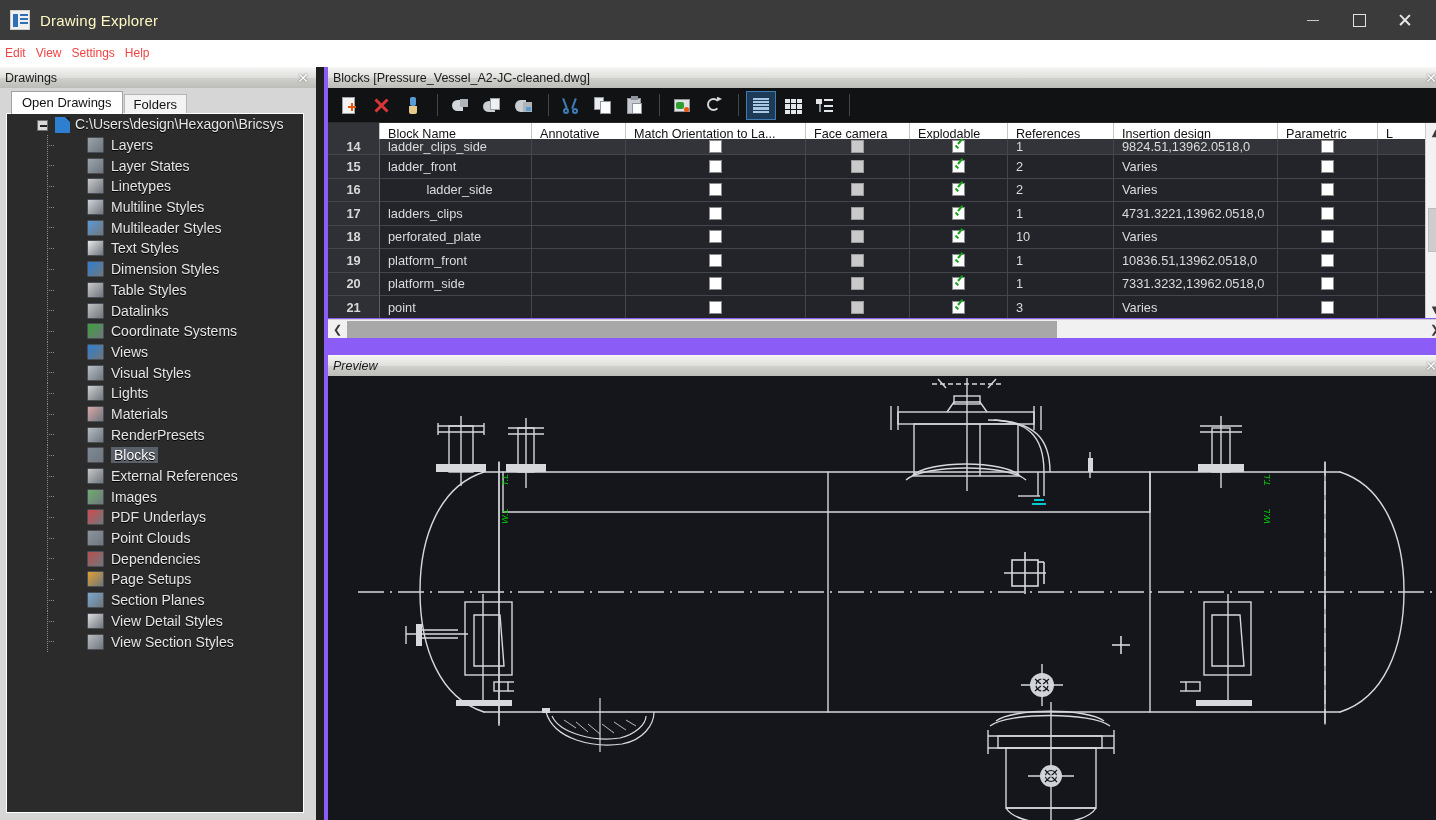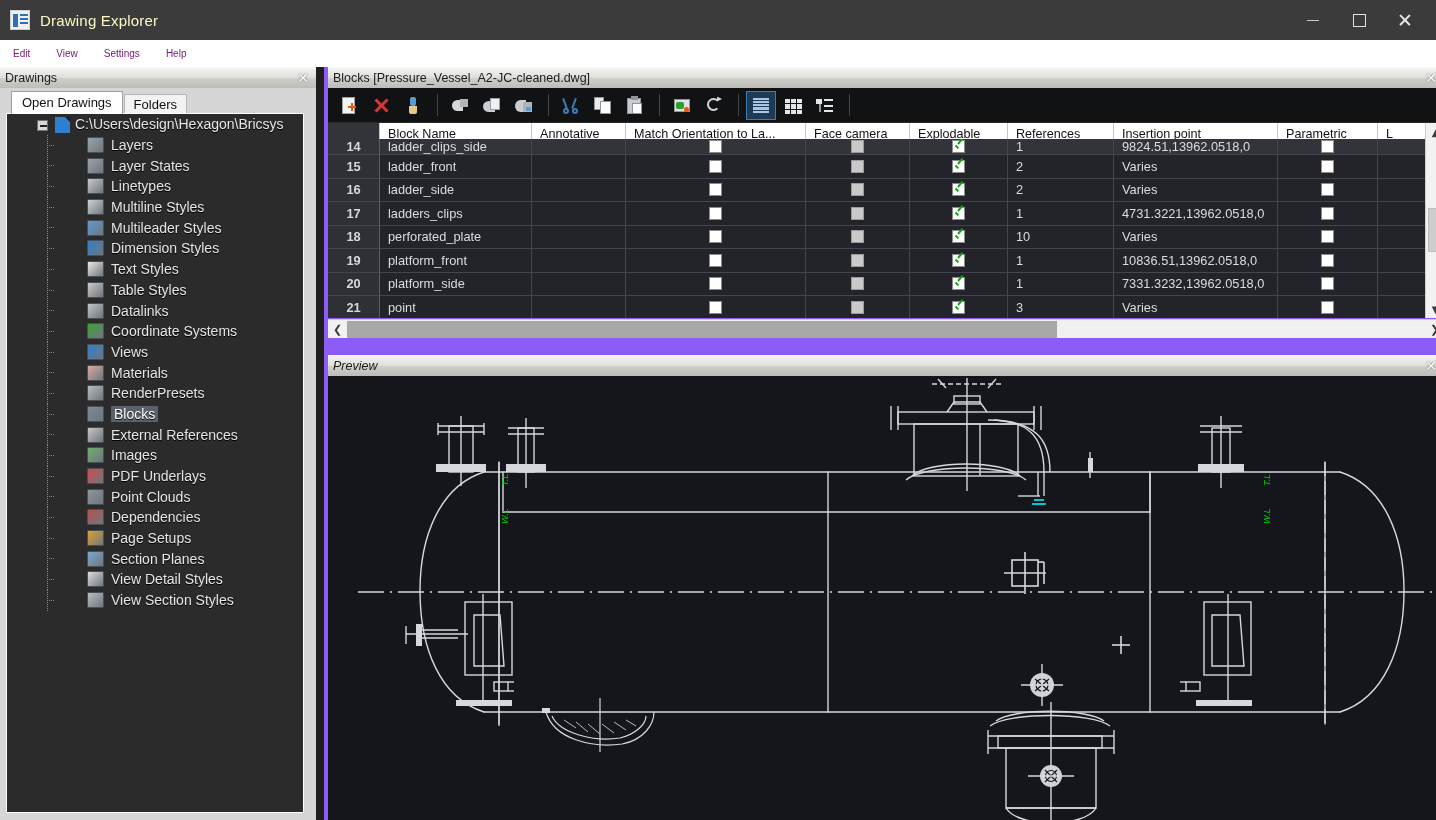--- a/index.html
+++ b/index.html
@@ -42,21 +42,21 @@
   #winbtns .glyph-close { font-size: 19px; line-height: 19px; color: #e8e8e8; font-family: "DejaVu Sans", sans-serif;}
   #winbtns > div:last-child { margin-right: 8px; }
 
   
   #menubar {
     position: absolute; left: 0; top: 40px; width: 1436px; height: 27px;
     background: #ffffff; display: flex; align-items: center;
     border-bottom: 1px solid #ffffff;
   }
   #menubar .mi {
-    padding: 3px 13px; font-size: 10px; color: #701a75; cursor: default;
+    padding: 3px 5px; font-size: 12px; color: #ef4444; cursor: default;
   }
 
   
   #left-dock {
     position: absolute; left: 0; top: 67px; width: 316px; height: 753px;
     background: #d6d6d6;
   }
   .panel-header {
     height: 21px; width: 100%;
     background: linear-gradient(to bottom, #f4f4f4 0%, #dededa 48%, #cfcfcb 52%, #bcbcb8 100%);
@@ -272,42 +272,50 @@
             </div>
             <div class="tree-row child">
               <span class="ticon" style="background: linear-gradient(135deg, rgb(207, 211, 215) 0%, rgb(111, 118, 125) 100%); border: 1px solid rgb(74, 79, 85);"></span>
               <span class="tlabel">Multiline Styles</span>
             </div>
             <div class="tree-row child">
               <span class="ticon" style="background: linear-gradient(135deg, rgb(91, 155, 213) 0%, rgb(111, 118, 125) 100%); border: 1px solid rgb(74, 79, 85);"></span>
               <span class="tlabel">Multileader Styles</span>
             </div>
             <div class="tree-row child">
+              <span class="ticon" style="background: linear-gradient(135deg, rgb(232, 232, 232) 0%, rgb(111, 118, 125) 100%); border: 1px solid rgb(74, 79, 85);"></span>
+              <span class="tlabel">Text Styles</span>
+            </div>
+            <div class="tree-row child">
               <span class="ticon" style="background: linear-gradient(135deg, rgb(47, 127, 208) 0%, rgb(111, 118, 125) 100%); border: 1px solid rgb(74, 79, 85);"></span>
               <span class="tlabel">Dimension Styles</span>
             </div>
             <div class="tree-row child">
-              <span class="ticon" style="background: linear-gradient(135deg, rgb(232, 232, 232) 0%, rgb(111, 118, 125) 100%); border: 1px solid rgb(74, 79, 85);"></span>
-              <span class="tlabel">Text Styles</span>
-            </div>
-            <div class="tree-row child">
               <span class="ticon" style="background: linear-gradient(135deg, rgb(201, 201, 201) 0%, rgb(111, 118, 125) 100%); border: 1px solid rgb(74, 79, 85);"></span>
               <span class="tlabel">Table Styles</span>
             </div>
             <div class="tree-row child">
               <span class="ticon" style="background: linear-gradient(135deg, rgb(194, 194, 194) 0%, rgb(111, 118, 125) 100%); border: 1px solid rgb(74, 79, 85);"></span>
               <span class="tlabel">Datalinks</span>
             </div>
             <div class="tree-row child">
               <span class="ticon" style="background: linear-gradient(135deg, rgb(60, 160, 60) 0%, rgb(111, 118, 125) 100%); border: 1px solid rgb(74, 79, 85);"></span>
               <span class="tlabel">Coordinate Systems</span>
             </div>
             <div class="tree-row child">
               <span class="ticon" style="background: linear-gradient(135deg, rgb(47, 127, 208) 0%, rgb(111, 118, 125) 100%); border: 1px solid rgb(74, 79, 85);"></span>
               <span class="tlabel">Views</span>
+            </div>
+            <div class="tree-row child">
+              <span class="ticon" style="background: linear-gradient(135deg, rgb(185, 191, 197) 0%, rgb(111, 118, 125) 100%); border: 1px solid rgb(74, 79, 85);"></span>
+              <span class="tlabel">Visual Styles</span>
+            </div>
+            <div class="tree-row child">
+              <span class="ticon" style="background: linear-gradient(135deg, rgb(207, 207, 207) 0%, rgb(111, 118, 125) 100%); border: 1px solid rgb(74, 79, 85);"></span>
+              <span class="tlabel">Lights</span>
             </div>
             <div class="tree-row child">
               <span class="ticon" style="background: linear-gradient(135deg, rgb(217, 168, 168) 0%, rgb(111, 118, 125) 100%); border: 1px solid rgb(74, 79, 85);"></span>
               <span class="tlabel">Materials</span>
             </div>
             <div class="tree-row child">
               <span class="ticon" style="background: linear-gradient(135deg, rgb(182, 188, 194) 0%, rgb(111, 118, 125) 100%); border: 1px solid rgb(74, 79, 85);"></span>
               <span class="tlabel">RenderPresets</span>
             </div>
             <div class="tree-row child selected">
@@ -492,21 +500,21 @@
           <div class="th" style="width: 104px; flex: 0 0 104px;">
             <span>Face camera</span>
           </div>
           <div class="th" style="width: 98px; flex: 0 0 98px;">
             <span>Explodable</span>
           </div>
           <div class="th" style="width: 106px; flex: 0 0 106px;">
             <span>References</span>
           </div>
           <div class="th" style="width: 164px; flex: 0 0 164px;">
-            <span>Insertion point</span>
+            <span>Insertion design</span>
           </div>
           <div class="th" style="width: 100px; flex: 0 0 100px;">
             <span>Parametric</span>
           </div>
           <div class="th" style="width: 48px; flex: 0 0 48px;">
             <span>L</span>
           </div>
         </div>
       <div id="grid-body">
           <div class="gr selrow" style="height: 16px; margin-top: -7px;">
@@ -562,21 +570,21 @@
             </div>
             <div class="gc ctr" style="width: 100px; flex: 0 0 100px;">
               <span class="cb"></span>
             </div>
             <div class="gc" style="width: 48px; flex: 0 0 48px;"></div>
           </div>
           <div class="gr">
             <div class="gc idx" style="width: 52px; flex: 0 0 52px;">
               <span>16</span>
             </div>
-            <div class="gc" style="width: 152px; flex: 0 0 152px;">
+            <div class="gc" style="width: 152px; flex: 0 0 152px; justify-content: center;">
               <span>ladder_side</span>
             </div>
             <div class="gc ctr" style="width: 94px; flex: 0 0 94px;"></div>
             <div class="gc ctr" style="width: 180px; flex: 0 0 180px;">
               <span class="cb"></span>
             </div>
             <div class="gc ctr" style="width: 104px; flex: 0 0 104px;">
               <span class="cb gray"></span>
             </div>
             <div class="gc ctr" style="width: 98px; flex: 0 0 98px;">

